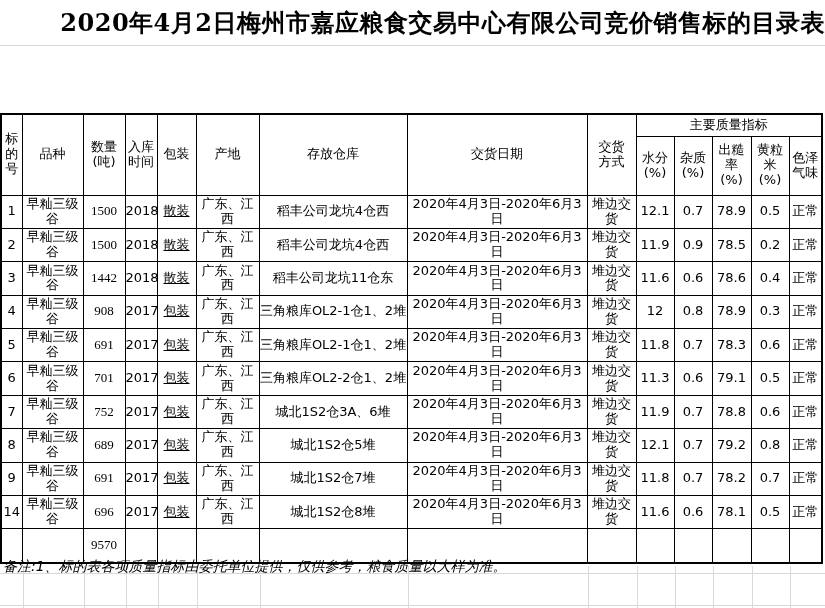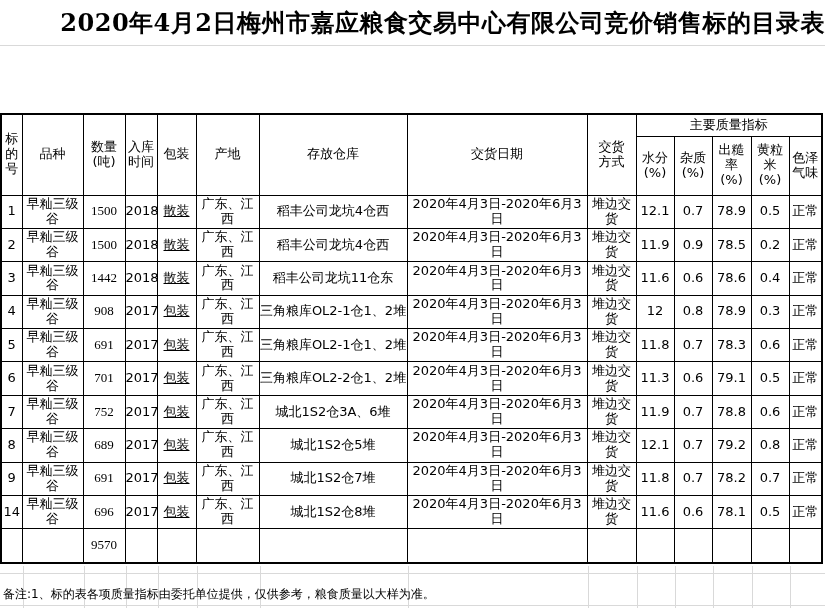--- a/index.html
+++ b/index.html
@@ -50,21 +50,21 @@
   td.c4 { font-size:13px;text-decoration:underline; }
   td.c5 { font-size:11.5px; }
   td.c6 { font-size:11px; }
   td.c7 { font-size:12px; }
   td.c8 { font-size:10px; color:#222; }
   td.c9, td.c10, td.c11, td.c12 { font-size:13px; }
   td.c13 { font-size:12.5px; }
   .vgrid { position:absolute; top:566px; height:42px; width:1px; background:#d9d9d9; }
   .hgrid { position:absolute; left:0; width:825px; height:1px; background:#d9d9d9; }
   .note {
-    position:absolute; top:586px; left:3px; font-size:12px; white-space:nowrap; z-index:2;
+    position:absolute; top:558px; left:3px; font-size:14px; white-space:nowrap; z-index:2;font-style:italic;
   }
 </style>
 </head>
 <body>
 
 <div class="page">
 
   <div class="title-band">
     <div class="txt">2020年4月2日梅州市嘉应粮食交易中心有限公司竞价销售标的目录表</div>
   </div>

